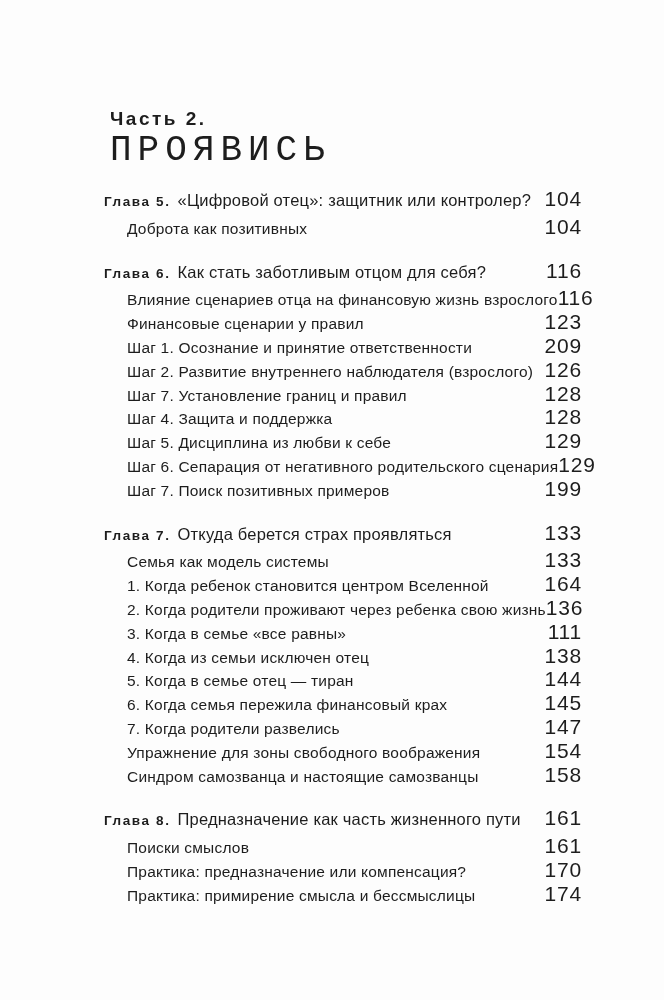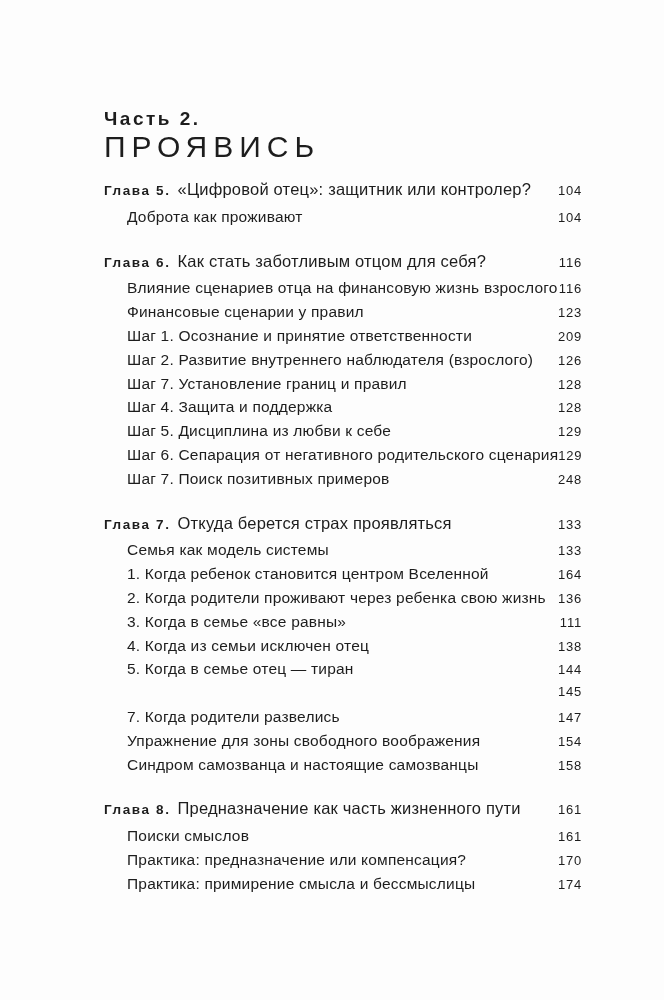--- a/index.html
+++ b/index.html
@@ -25,23 +25,25 @@
     margin-bottom: 16px;
     white-space: nowrap;
     flex-direction: column;
   }
   .part-label {
     font-size: 19px;
     font-weight: bold;
     letter-spacing: 2.5px;
   }
   .part-title {
-    font-size: 30px;
+    font-size: 36px;
     font-weight: normal;
     letter-spacing: 6px;
+    margin-left: 6px;
+    font-family: Liberation Mono, monospace;
   }
   .chapter {
     margin-top: 20px;
   }
   .chapter:first-child {
     margin-top: 0;
   }
   .row {
     display: flex;
     align-items: baseline;
@@ -63,41 +65,41 @@
   }
   .item-row {
     padding-left: 23px;
   }
   .item-title {
     font-size: 15.5px;
     letter-spacing: 0.2px;
   }
   .page-num {
     margin-left: auto;
-    font-size: 13px;
+    font-size: 21px;
     letter-spacing: 0.8px;
   }
 </style>
 </head>
 <body>
 
 <div class="page">
   <div class="part-heading">
     <span class="part-label">Часть 2.</span>
     <span class="part-title">ПРОЯВИСЬ</span>
   </div>
   <div class="chapters">
       <section class="chapter">
         <div class="row chapter-row">
           <span class="ch-label">Глава 5.</span>
           <span class="ch-title">«Цифровой отец»: защитник или контролер?</span>
           <span class="page-num">104</span>
         </div>
         <div class="row item-row">
-          <span class="item-title">Доброта как проживают</span>
+          <span class="item-title">Доброта как позитивных</span>
           <span class="page-num">104</span>
         </div>
       </section>
       <section class="chapter">
         <div class="row chapter-row">
           <span class="ch-label">Глава 6.</span>
           <span class="ch-title">Как стать заботливым отцом для себя?</span>
           <span class="page-num">116</span>
         </div>
         <div class="row item-row">
@@ -127,21 +129,21 @@
         <div class="row item-row">
           <span class="item-title">Шаг 5. Дисциплина из любви к себе</span>
           <span class="page-num">129</span>
         </div>
         <div class="row item-row">
           <span class="item-title">Шаг 6. Сепарация от негативного родительского сценария</span>
           <span class="page-num">129</span>
         </div>
         <div class="row item-row">
           <span class="item-title">Шаг 7. Поиск позитивных примеров</span>
-          <span class="page-num">248</span>
+          <span class="page-num">199</span>
         </div>
       </section>
       <section class="chapter">
         <div class="row chapter-row">
           <span class="ch-label">Глава 7.</span>
           <span class="ch-title">Откуда берется страх проявляться</span>
           <span class="page-num">133</span>
         </div>
         <div class="row item-row">
           <span class="item-title">Семья как модель системы</span>
@@ -161,20 +163,21 @@
         </div>
         <div class="row item-row">
           <span class="item-title">4. Когда из семьи исключен отец</span>
           <span class="page-num">138</span>
         </div>
         <div class="row item-row">
           <span class="item-title">5. Когда в семье отец — тиран</span>
           <span class="page-num">144</span>
         </div>
         <div class="row item-row">
+          <span class="item-title">6. Когда семья пережила финансовый крах</span>
           <span class="page-num">145</span>
         </div>
         <div class="row item-row">
           <span class="item-title">7. Когда родители развелись</span>
           <span class="page-num">147</span>
         </div>
         <div class="row item-row">
           <span class="item-title">Упражнение для зоны свободного воображения</span>
           <span class="page-num">154</span>
         </div>

